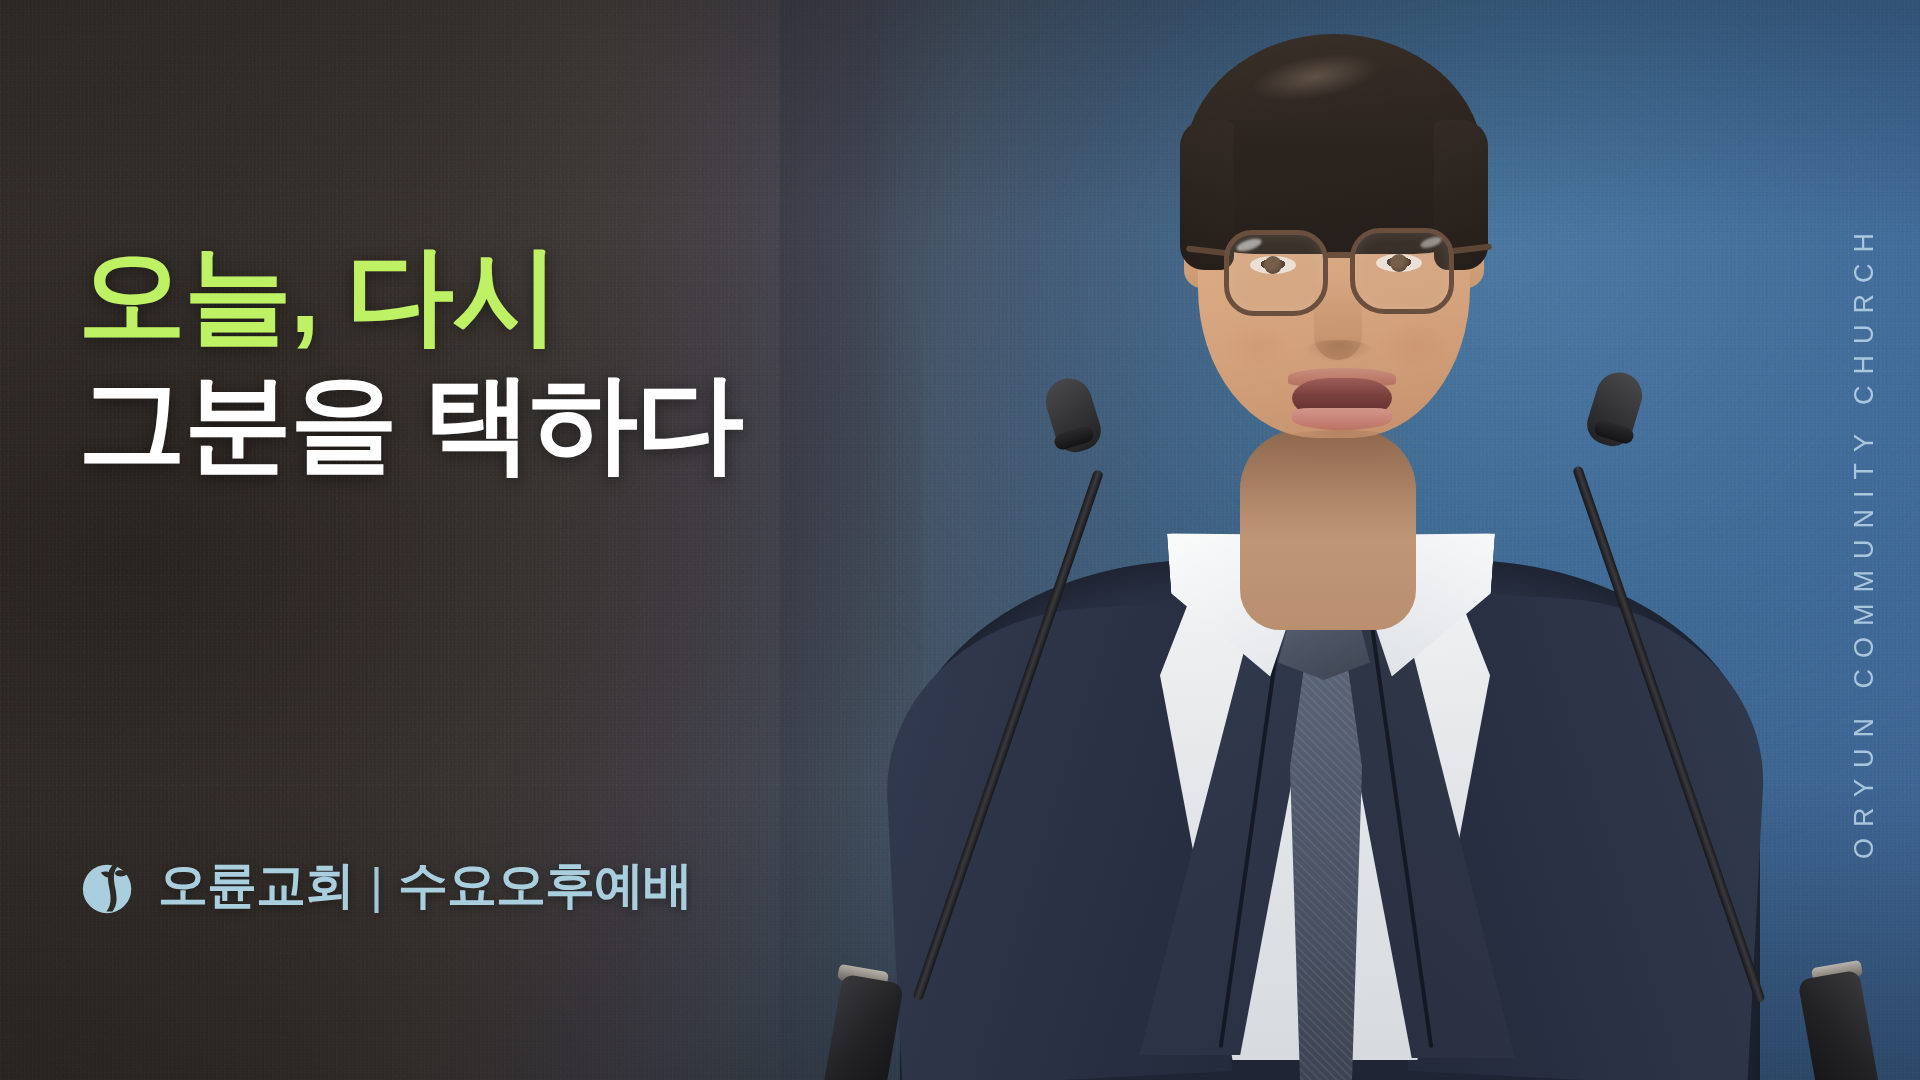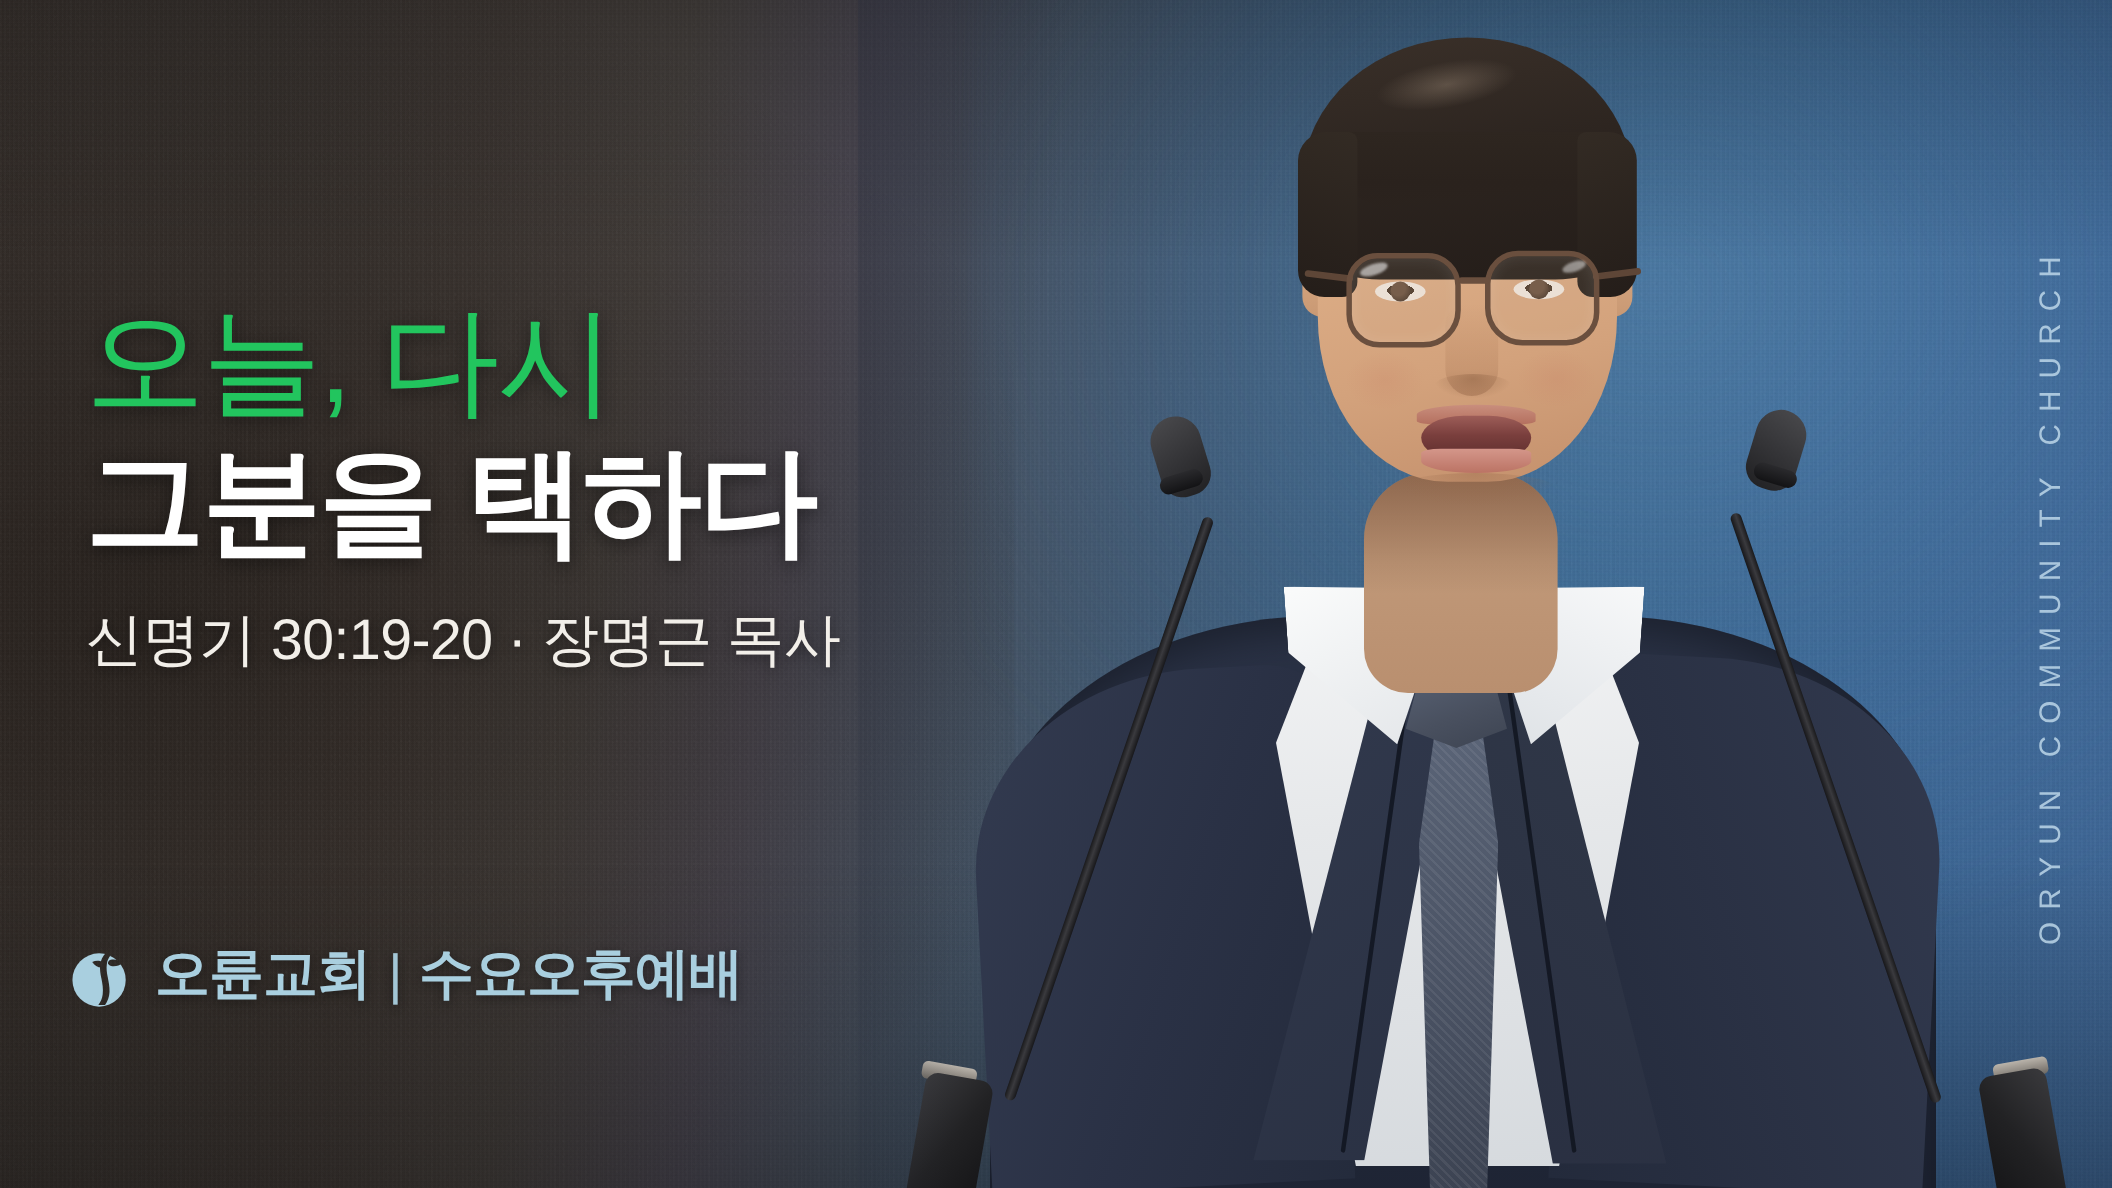--- a/index.html
+++ b/index.html
@@ -432,26 +432,25 @@
   
   #text-block {
     position:absolute;
     left:78px; top:236px;
     width:900px;
     z-index:8;
   }
   .title-line1 {
     font-size:108px;
     line-height:1.10;
-    font-weight:400;
-    color:#22c55e;
+    font-weight:700;
+    color:#bef264;
     letter-spacing:-2px;
     text-shadow:0 3px 16px rgba(0,0,0,.42);
     white-space:nowrap;
-    margin-top:33px;
   }
   .title-line2 {
     font-size:108px;
     line-height:1.12;
     font-weight:800;
     color:#ffffff;
     letter-spacing:-2px;
     margin-top:8px;
     text-shadow:0 3px 16px rgba(0,0,0,.46);
     white-space:nowrap;
@@ -462,23 +461,23 @@
     font-weight:500;
     color:#f2efe9;
     letter-spacing:-0.5px;
     text-shadow:0 2px 12px rgba(0,0,0,.46);
     white-space:nowrap;
   }
 
   
   #brand {
     position:absolute;
-    left:61px; top:852px;
+    left:78px; top:852px;
     display:flex;
-    align-items:flex-end;
+    align-items:center;
     gap:18px;
     z-index:8;
   }
   #brand-logo {
     width:62px; height:62px;
     flex:none;
     display:block;
   }
   .brand-text {
     font-size:50px;
@@ -570,21 +569,20 @@
       <div class="mic mic-collar-l"></div>
       <div class="mic mic-collar-r"></div>
       <div class="mic mic-base-l"></div>
       <div class="mic mic-base-r"></div>
     </div>
   </div>
 
   <div id="text-block">
     <div class="title-line1">오늘, 다시</div>
     <div class="title-line2">그분을 택하다</div>
-    <div class="subtitle">신명기 30:19-20 · 장명근 목사</div>
   </div>
 
   <div id="brand">
     <svg id="brand-logo" viewBox="0 0 64 64" aria-hidden="true">
       <defs>
         <mask id="figMask">
           <rect x="0" y="0" width="64" height="64" fill="#fff"></rect>
           <path d="M36.5 9.5 C33.2 12.6 31.5 16.6 31.0 21.2
                    C30.6 25.4 31.3 29.6 32.2 33.7
                    C33.2 38.6 34.0 43.4 33.4 48.3

